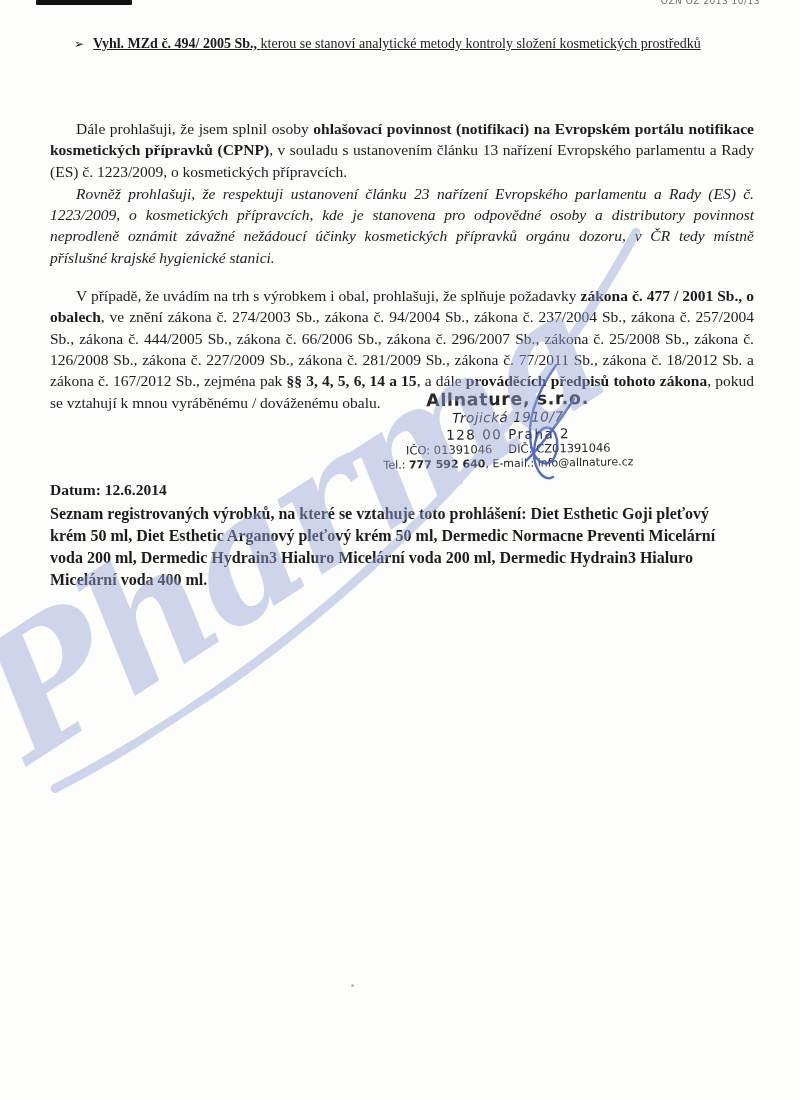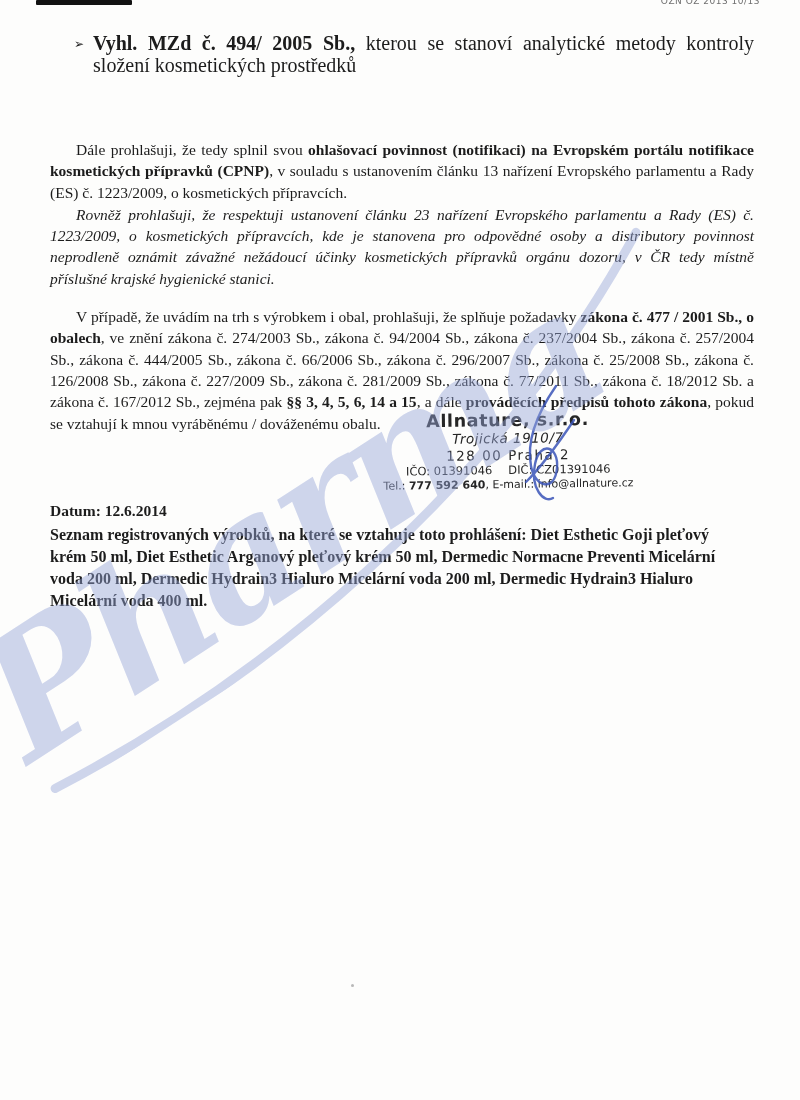--- a/index.html
+++ b/index.html
@@ -19,21 +19,21 @@
     position:absolute; top:-4px; right:40px;
     font-family:"DejaVu Sans", sans-serif; font-size:9px; color:#6f6f6f;
     letter-spacing:0.5px;
   }
   .speck { position:absolute; left:351px; top:984px; width:3px; height:3px; border-radius:50%; background:#8a8a8a; opacity:0.6; }
 
   .content { position:absolute; left:50px; right:46px; top:0; z-index:1; }
 
   .bullet { display:flex; margin-top:33px; padding-left:24px; gap:9px; }
   .bullet-marker { font-family:"DejaVu Sans", sans-serif; font-size:12px; line-height:21px; padding-top:1px; }
-  .bullet-text { font-size:20px; line-height:21.5px; text-align:justify; }
+  .bullet-text { font-size:14px; line-height:21.5px; text-align:justify;text-decoration:underline; }
 
   .para { font-size:15.5px; line-height:21.3px; text-align:justify; text-indent:26px; }
   .p1 { margin-top:63px; }
   .p2 { margin-top:1px;font-style:italic; }
   .p3 { margin-top:17px; }
 
   .sig-area { position:relative; height:88px; }
   .stamp {
     position:absolute; left:298px; top:-24px; width:320px;
     text-align:center; transform:rotate(-0.8deg);
@@ -73,21 +73,21 @@
   <div class="scan-bar"></div>
   <div class="header-frag">OZN OZ 2013 10/13</div>
 
   <div class="content">
 
     <div class="bullet">
       <span class="bullet-marker">➢</span>
       <p class="bullet-text"><b>Vyhl. MZd č. 494/ 2005 Sb.,</b> <span>kterou se stanoví analytické metody kontroly složení kosmetických prostředků</span></p>
     </div>
 
-    <p class="para p1"><span>Dále prohlašuji, že tedy splnil svou </span><b>ohlašovací povinnost (notifikaci) na Evropském portálu notifikace kosmetických přípravků (CPNP)</b><span>, v souladu s ustanovením článku 13 nařízení Evropského parlamentu a Rady (ES) č. 1223/2009, o kosmetických přípravcích.</span></p>
+    <p class="para p1"><span>Dále prohlašuji, že jsem splnil osoby </span><b>ohlašovací povinnost (notifikaci) na Evropském portálu notifikace kosmetických přípravků (CPNP)</b><span>, v souladu s ustanovením článku 13 nařízení Evropského parlamentu a Rady (ES) č. 1223/2009, o kosmetických přípravcích.</span></p>
 
     <p class="para p2"><span>Rovněž prohlašuji, že respektuji ustanovení článku 23 nařízení Evropského parlamentu a Rady (ES) č. 1223/2009, o kosmetických přípravcích, kde je stanovena pro odpovědné osoby a distributory povinnost neprodleně oznámit závažné nežádoucí účinky kosmetických přípravků orgánu dozoru, v ČR tedy místně příslušné krajské hygienické stanici.</span></p>
 
     <p class="para p3"><span>V případě, že uvádím na trh s výrobkem i obal, prohlašuji, že splňuje požadavky </span><b>zákona č. 477 / 2001 Sb., o obalech</b><span>, ve znění zákona č. 274/2003 Sb., zákona č. 94/2004 Sb., zákona č. 237/2004 Sb., zákona č. 257/2004 Sb., zákona č. 444/2005 Sb., zákona č. 66/2006 Sb., zákona č. 296/2007 Sb., zákona č. 25/2008 Sb., zákona č. 126/2008 Sb., zákona č. 227/2009 Sb., zákona č. 281/2009 Sb., zákona č. 77/2011 Sb., zákona č. 18/2012 Sb. a zákona č. 167/2012 Sb., zejména pak </span><b>§§ 3, 4, 5, 6, 14 a 15</b><span>, a dále </span><b>prováděcích předpisů tohoto zákona</b><span>, pokud se vztahují k mnou vyráběnému / dováženému obalu.</span></p>
 
     <div class="sig-area">
 
       <div class="stamp">
         <div class="stamp-company">Allnature, s.r.o.</div>
         <div class="stamp-street">Trojická 1910/7</div>

